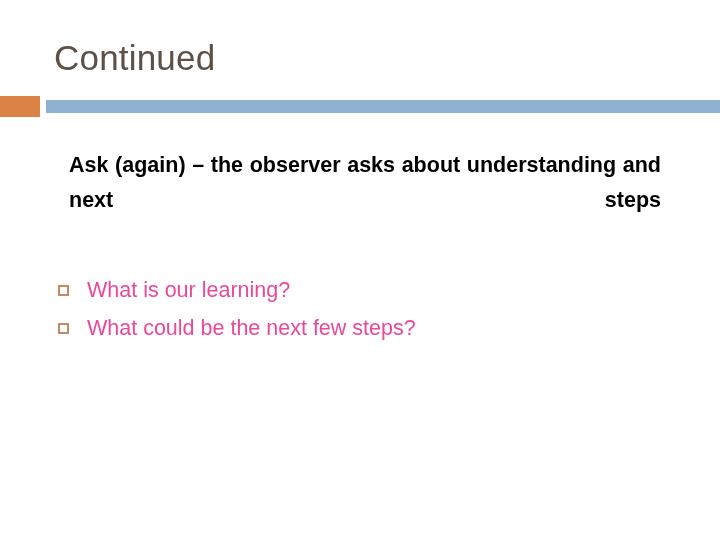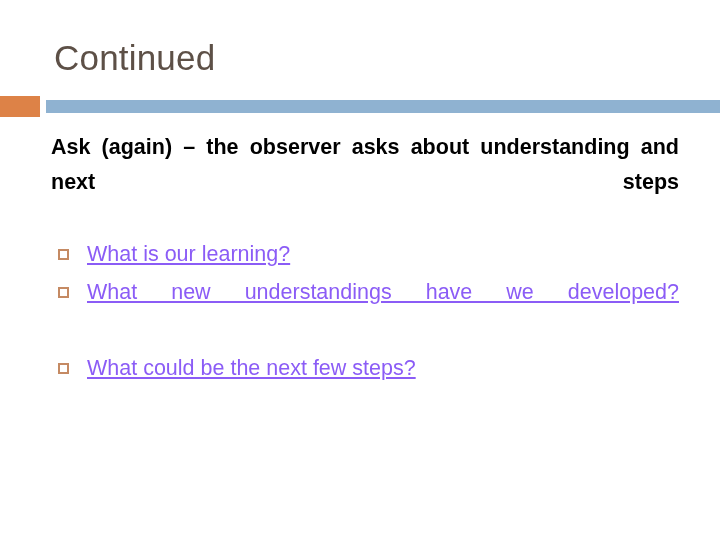--- a/index.html
+++ b/index.html
@@ -55,21 +55,21 @@
     height: 13px;
     background: #8fb2d1;
   }
   .body-block {
     position: absolute;
     left: 51px;
     top: 130px;
     width: 628px;
   }
   .lead-para {
-    margin: 0;
+    margin: 18px;
     font-size: 21.5px;
     line-height: 35px;
     font-weight: bold;
     color: #000000;
     text-align: justify;
     text-justify: inter-word;
   }
   .lead-para::after {
     content: "";
     display: inline-block;
@@ -79,24 +79,23 @@
     list-style: none;
     margin: 0;
     padding: 0;
   }
   .bullet-item {
     position: relative;
     padding-left: 36px;
     margin: 0;
     font-size: 21.5px;
     line-height: 38px;
-    color: #8b5cf6;
+    color: #ec4899;
     text-align: justify;
     text-justify: inter-word;
-    text-decoration: underline;
   }
   .bullet-item .bullet-marker {
     position: absolute;
     left: 7px;
     top: 14px;
     width: 7px;
     height: 7px;
     border: 2px solid #c58a63;
     background: #ffffff;
     box-sizing: content-box;
@@ -129,24 +128,20 @@
 
     <p class="lead-para">Ask (again) – the observer asks about understanding and next steps</p>
 
     <ul class="bullet-list">
 
       <li class="bullet-item single-line">
         <span class="bullet-marker"></span>
         <span class="bullet-text">What is our learning?</span>
       </li>
 
-      <li class="bullet-item">
-        <span class="bullet-marker"></span>
-        <span class="bullet-text">What new understandings have we developed?</span>
-      </li>
 
 
       <li class="bullet-item single-line">
         <span class="bullet-marker"></span>
         <span class="bullet-text">What could be the next few steps?</span>
       </li>
 
 
     </ul>
   </div>

